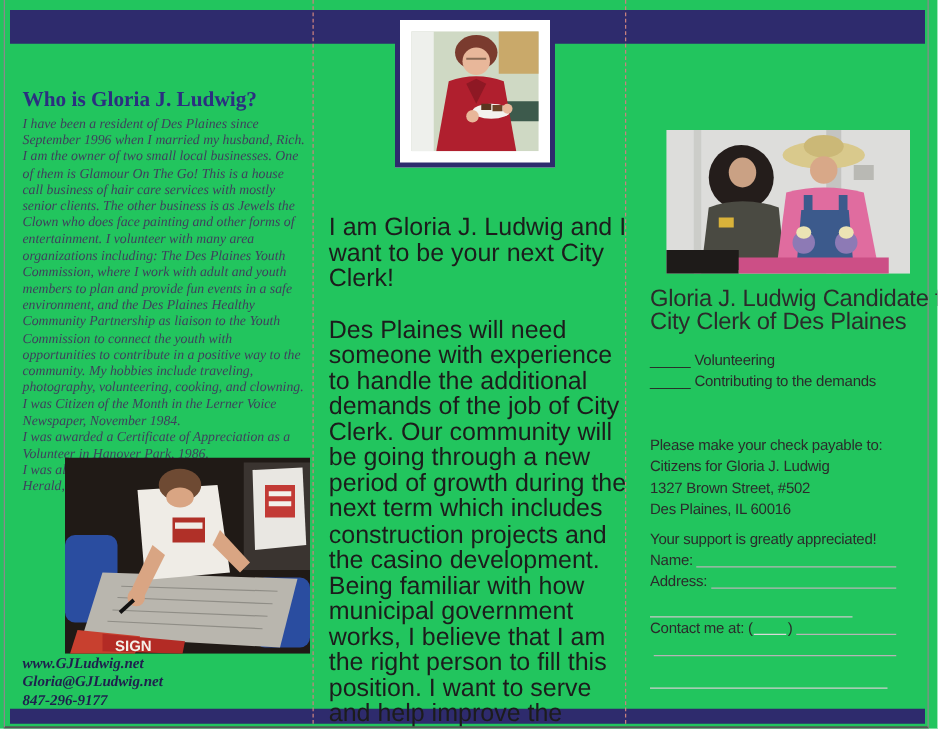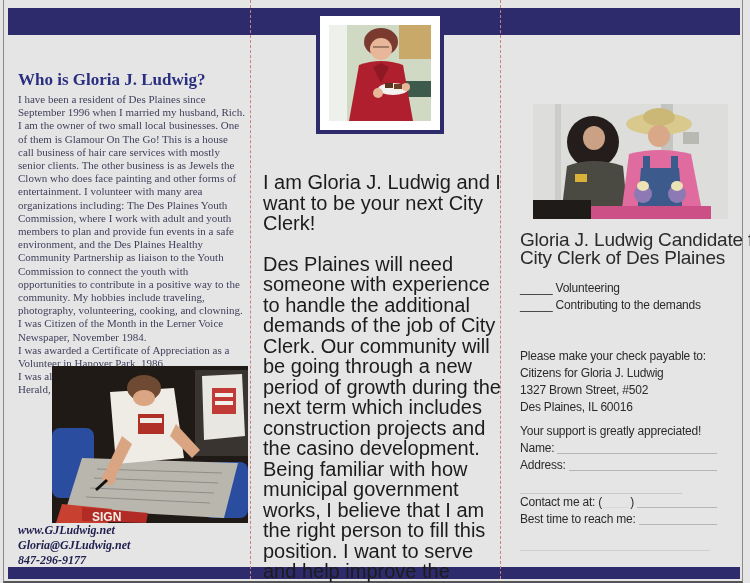--- a/index.html
+++ b/index.html
@@ -1,34 +1,34 @@
 <!DOCTYPE html>
 <html><head>
 <meta charset="utf-8">
 <style>
   html,body{margin:0;padding:0;background:#fff;}
-  #page{position:relative;width:750px;height:583px;background:#e5e5e5;overflow:hidden;
+  #page{position:relative;width:750px;height:583px;background:#22c55e;overflow:hidden;
         font-family:"Liberation Sans",sans-serif;}
   
   #frame{position:absolute;left:3px;top:0;width:738px;height:581px;
          border-left:1px solid #8a8a8a;border-right:1px solid #8a8a8a;border-bottom:2px solid #555;}
   
   .band{position:absolute;left:8px;width:732px;background:#2e2b6d;}
   #band-top{top:8px;height:27px;}
   #band-bottom{top:567px;height:12px;}
   
   .fold{position:absolute;top:0;height:579px;width:0;border-left:1px dashed #c9817f;}
   #fold-left{left:250px;}
   #fold-right{left:500px;}
 
   
   #bio-heading{position:absolute;left:18px;top:70px;width:230px;
     font-family:"Liberation Serif",serif;font-weight:bold;font-size:17px;color:#2b2f80;}
   #bio-text{position:absolute;left:18px;top:93px;width:228px;
-    font-family:"Liberation Serif",serif;font-size:11px;line-height:13.2px;color:#3f3f5c;}
+    font-family:"Liberation Serif",serif;font-size:11px;line-height:13.2px;color:#3f3f5c;font-style:italic;}
   #photo-signing{position:absolute;left:18px;top:366px;width:196px;height:157px;margin-left:34px;}
   #contact-block{position:absolute;left:18px;top:523px;width:196px;
     font-family:"Liberation Serif",serif;font-style:italic;font-weight:bold;
     font-size:12px;line-height:15px;color:#1f1f4e;}
 
   
   #portrait-frame{position:absolute;left:316px;top:12px;width:102px;height:96px;
     border:4px solid #2e2b6d;background:#fff;padding:9px;}
   #middle-text{position:absolute;left:263px;top:172px;width:238px;
     font-size:20px;line-height:20.5px;color:#1c1c1c;}
@@ -188,21 +188,20 @@
     <div class="frow" id="addr2-line">
       <span class="soloLine" style="flex:1"></span>
     </div>
     <div class="frow">
       <span class="lbl">Contact me at: (</span>
       <span class="gapline"></span>
       <span class="lbl">)</span>
       <span class="fline"></span>
     </div>
     <div class="frow">
-      <span class="lbl">Best time to reach me:</span>
       <span class="fline"></span>
     </div>
     <div id="footer-line"></div>
   </div>
 
   <div class="fold" id="fold-left"></div>
   <div class="fold" id="fold-right"></div>
 </div>
 
 </body></html>

